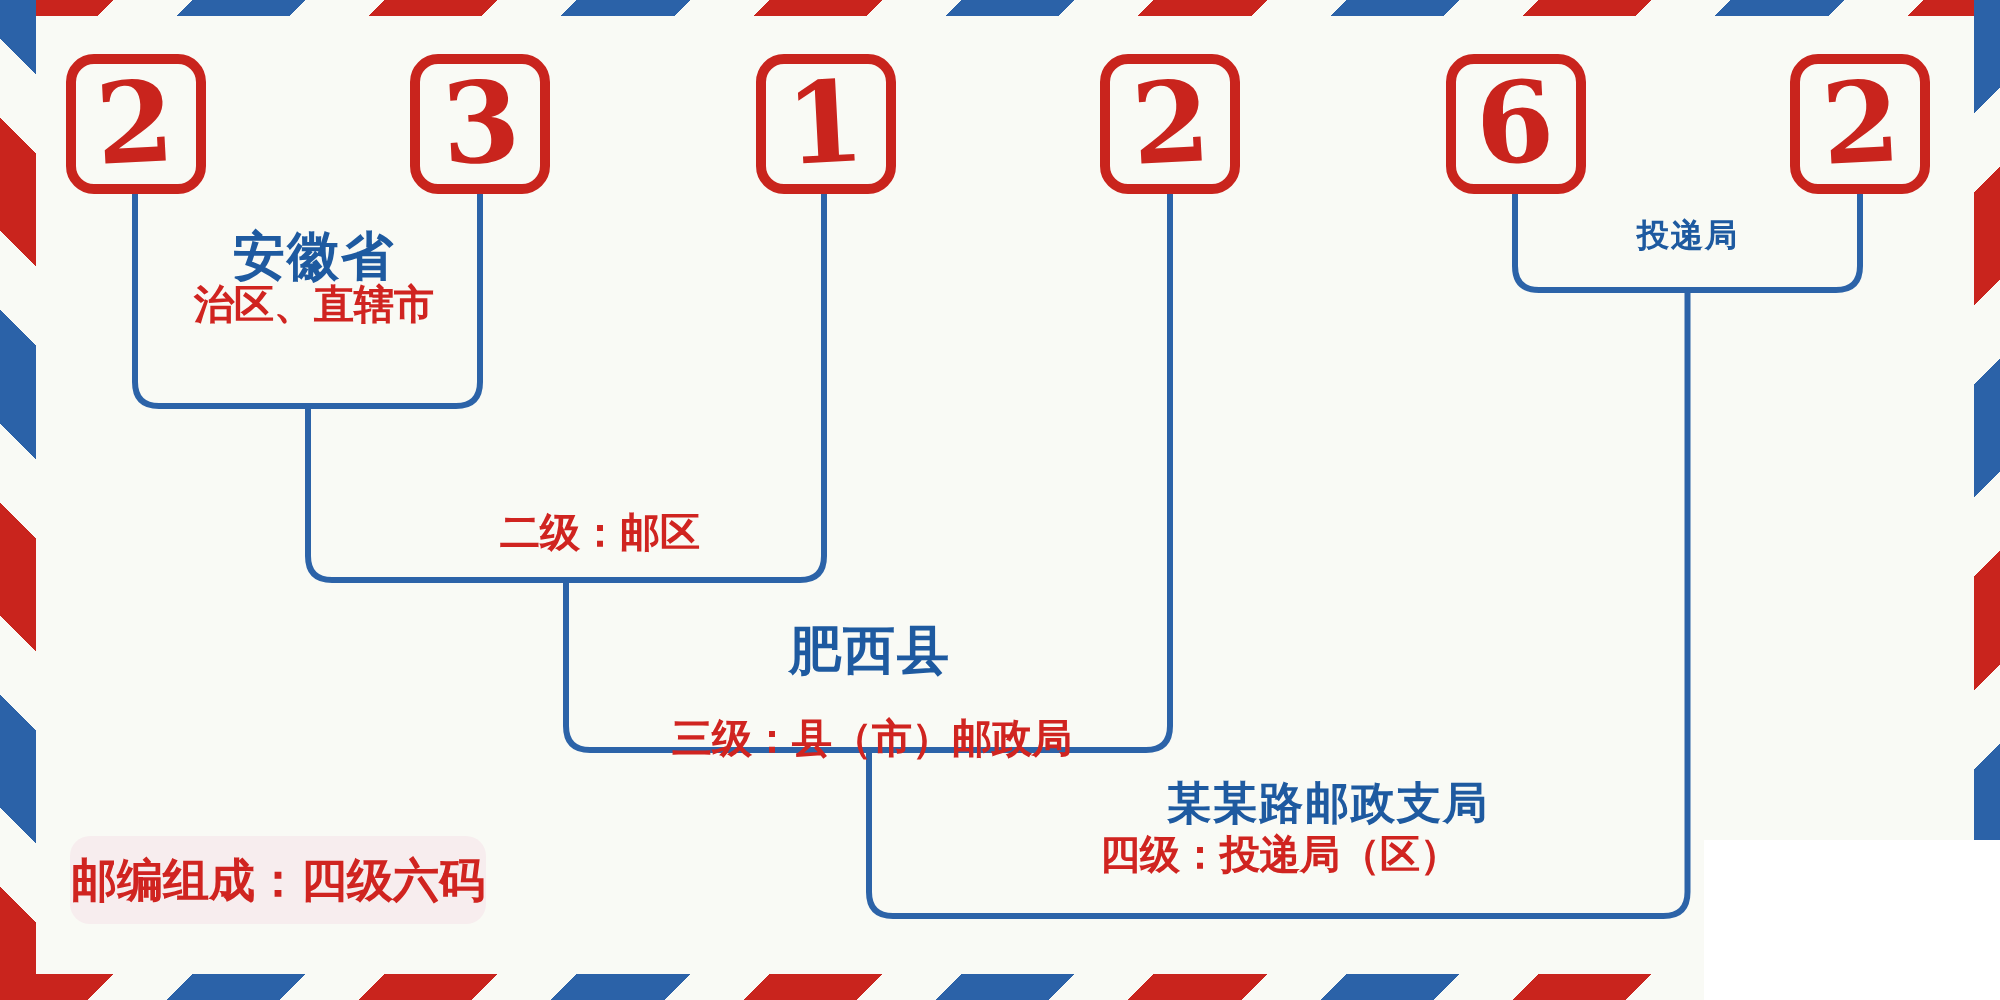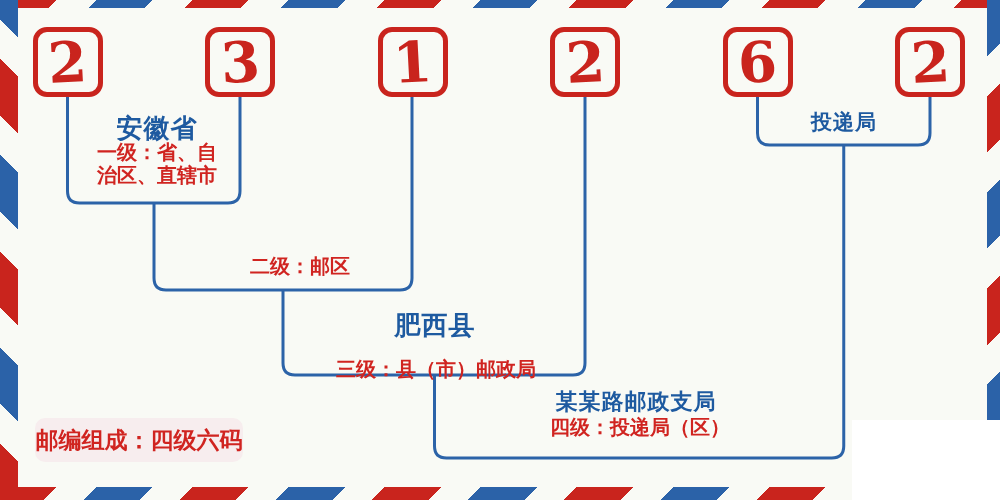--- a/index.html
+++ b/index.html
@@ -36,22 +36,22 @@
     font-weight:bold; font-size:56px; line-height:1;
     color:var(--red,#c9241d); transform:rotate(-3deg);
   }
 
   
   .t { position:absolute; transform:translateX(-50%); white-space:nowrap; text-align:center;
        font-family:"DejaVu Serif","Liberation Serif",serif; font-weight:bold; }
   .t-blue  { color:var(--text_blue,#1e5aa0);text-align:right; }
   .t-red   { color:var(--text_red,#d02420); }
   .fs26 { font-size:26px; letter-spacing:1px; }
-  .fs22 { font-size:22px; letter-spacing:1px; }
-  .fs21 { font-size:21px; letter-spacing:1px; }
+  .fs22 { font-size:22px; letter-spacing:1px;margin-left:28px; }
+  .fs21 { font-size:16px; letter-spacing:1px; }
   .fs20 { font-size:20px; line-height:23px; }
 
   .badge {
     position:absolute; left:35px; top:418px; width:208px; height:44px;
     background:var(--badge_bg,#f7edee); border-radius:10px;
     display:flex; align-items:center; justify-content:center;
     font-family:Liberation Serif, serif;
     font-weight:bold; font-size:23px; color:var(--text_red,#d02420);
   }
 </style>
@@ -88,21 +88,20 @@
     </div>
   <div class="digit-box" style="left:722.5px">
       <span>6</span>
     </div>
   <div class="digit-box" style="left:895px">
       <span>2</span>
     </div>
 
   <div class="t t-blue fs26" style="left:157px; top:111px">安徽省</div>
   <div class="t t-red fs20" style="left:157px; top:141px">
-    <div>一级：省、自</div>
     <div>治区、直辖市</div>
   </div>
 
   <div class="t t-red fs20" style="left:300px; top:255px">二级：邮区</div>
 
   <div class="t t-blue fs26" style="left:435px; top:308px">肥西县</div>
   <div class="t t-red fs20" style="left:436px; top:358px">三级：县（市）邮政局</div>
 
   <div class="t t-blue fs21" style="left:844px; top:108px">投递局</div>
   <div class="t t-blue fs22" style="left:636px; top:387px">某某路邮政支局</div>

